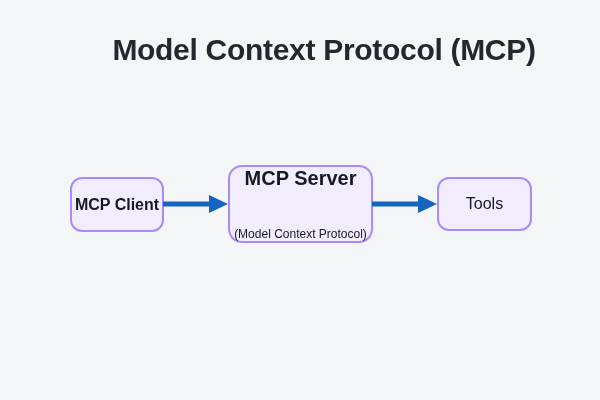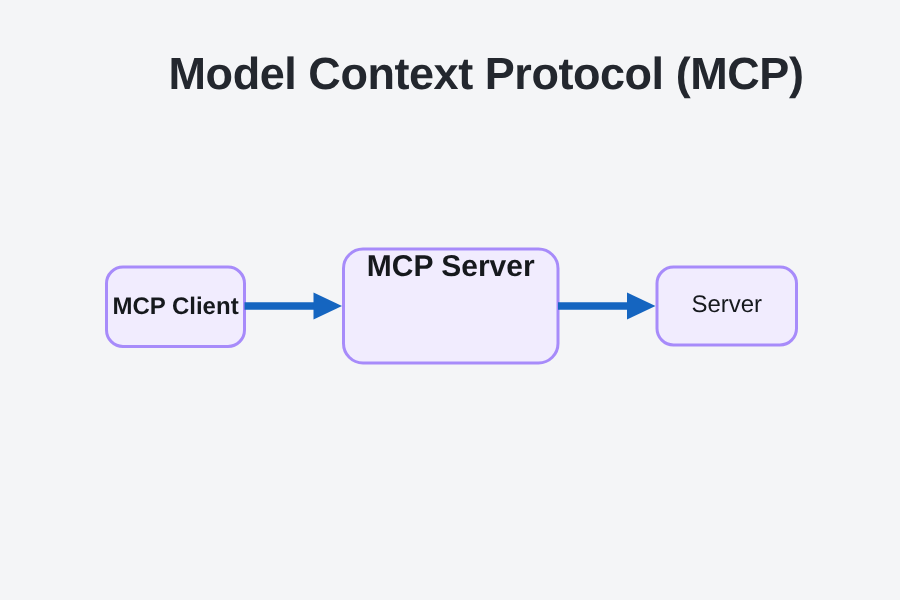--- a/index.html
+++ b/index.html
@@ -101,24 +101,25 @@
     <span class="node-label">MCP Client</span>
   </div>
 
   <svg class="arrow" id="arrow-client-server" width="67" height="24" viewBox="0 0 67 24" xmlns="http://www.w3.org/2000/svg">
     <line x1="1" y1="12" x2="49" y2="12" stroke-width="5"></line>
     <polygon points="47,3 66,12 47,21"></polygon>
   </svg>
 
   <div class="node" id="node-server">
     <span class="node-label">MCP Server</span>
+    <span class="node-sublabel">(Model Context Protocol)</span>
   </div>
 
   <svg class="arrow" id="arrow-server-tools" width="67" height="24" viewBox="0 0 67 24" xmlns="http://www.w3.org/2000/svg">
     <line x1="1" y1="12" x2="49" y2="12" stroke-width="5"></line>
     <polygon points="47,3 66,12 47,21"></polygon>
   </svg>
 
   <div class="node" id="node-tools">
-    <span class="node-label">Server</span>
+    <span class="node-label">Tools</span>
   </div>
 
 </div>
 
 </body></html>

